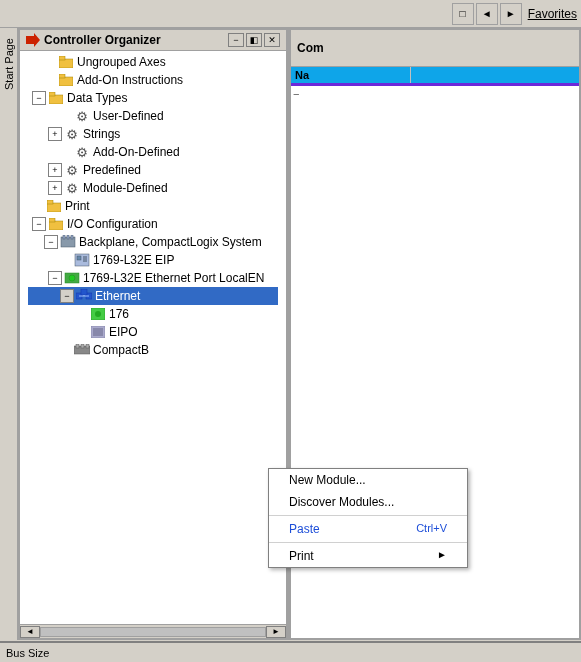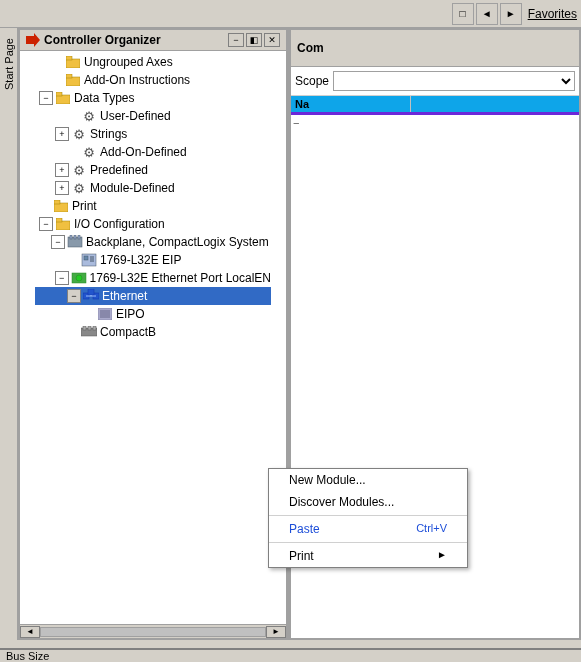--- a/index.html
+++ b/index.html
@@ -107,21 +107,21 @@
       align-items: center;
       justify-content: center;
       font-size: 9px;
       cursor: pointer;
     }
 
     
     .tree-area {
       flex: 1;
       overflow: auto;
-      padding: 2px 15px;
+      padding: 2px 8px;
     }
 
     .tree-item {
       display: flex;
       align-items: center;
       padding: 1px 0;
       white-space: nowrap;
       cursor: pointer;
       user-select: none;
     }
@@ -237,21 +237,21 @@
     .h-scrollbar {
       height: 14px;
       background: #d4d0c8;
       border-top: 1px solid #a0a0a0;
       display: flex;
       align-items: center;
     }
 
     
     .status-bar {
-      height: 14px;
+      height: 21px;
       background: #d4d0c8;
       border-top: 2px solid #808080;
       display: flex;
       align-items: center;
       padding: 0 6px;
       font-size: 11px;
       position: absolute;
       bottom: 0;
       left: 0;
       right: 0;
@@ -488,20 +488,33 @@
             <rect x="0" y="4" width="6" height="6" fill="#2255cc" stroke="#1133aa" stroke-width="0.5"></rect>
             <rect x="10" y="4" width="6" height="6" fill="#2255cc" stroke="#1133aa" stroke-width="0.5"></rect>
             <rect x="5" y="0" width="6" height="6" fill="#2255cc" stroke="#1133aa" stroke-width="0.5"></rect>
             <line x1="3" y1="7" x2="13" y2="7" stroke="#99bbff" stroke-width="1"></line>
             <line x1="8" y1="6" x2="8" y2="7" stroke="#99bbff" stroke-width="1"></line>
           </svg>
         </span>
         <span class="item-label">Ethernet</span>
       </div>
 
+      <div class="tree-item">
+        <span class="indent" style="width:16px;"></span>
+        <span class="indent" style="width:16px;"></span>
+        <span class="indent" style="width:16px;"></span>
+        <span class="expand-placeholder"></span>
+        <span class="tree-icon">
+          <svg width="14" height="12" viewBox="0 0 14 12">
+            <rect x="0" y="0" width="14" height="12" fill="#44cc44" stroke="#228822" stroke-width="0.5"></rect>
+            <circle cx="7" cy="6" r="3" fill="#22aa22"></circle>
+          </svg>
+        </span>
+        <span class="item-label">176</span>
+      </div>
 
       <div class="tree-item">
         <span class="indent" style="width:16px;"></span>
         <span class="indent" style="width:16px;"></span>
         <span class="indent" style="width:16px;"></span>
         <span class="expand-placeholder"></span>
         <span class="tree-icon">
           <svg width="14" height="12" viewBox="0 0 14 12">
             <rect x="0" y="0" width="14" height="12" fill="#aaaacc" stroke="#777799" stroke-width="0.5"></rect>
             <rect x="2" y="2" width="10" height="8" fill="#8888aa"></rect>
@@ -532,24 +545,20 @@
       <div style="flex:1; height:10px; background:#c0c0c0; border:1px solid #a0a0a0;"></div>
       <div style="width:20px; height:12px; background:#d4d0c8; border:1px solid #808080; display:flex; align-items:center; justify-content:center; font-size:8px; cursor:pointer;">►</div>
     </div>
   </div>
 
   <div class="right-panel">
     <div class="right-panel-inner">
       <div class="right-panel-header">
         <span class="right-panel-title">Com</span>
       </div>
-      <div class="scope-area">
-        <span class="scope-label">Scope</span>
-        <select class="scope-dropdown"></select>
-      </div>
       <div class="table-header">
         <div class="col-header col-name">Na</div>
       </div>
       <div style="padding:2px; font-size:11px; color:#555;">−</div>
     </div>
   </div>
 
 </div>
 
 <div class="context-menu">

